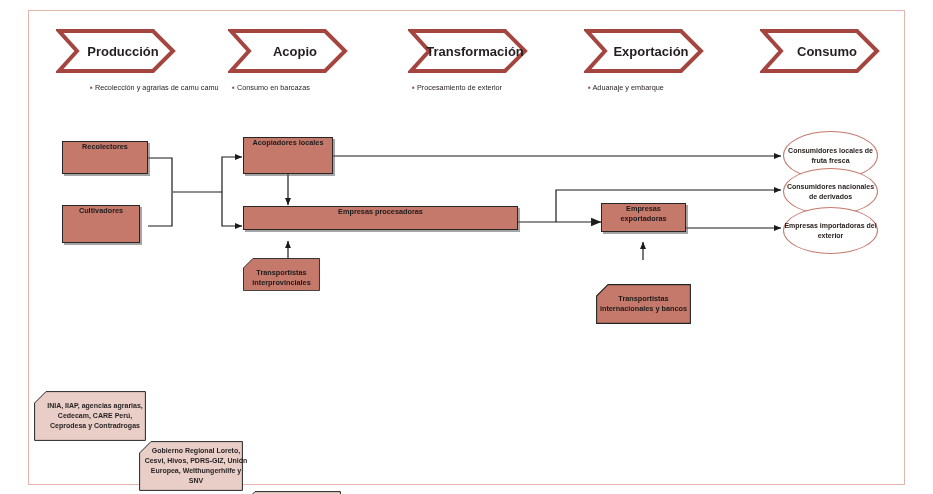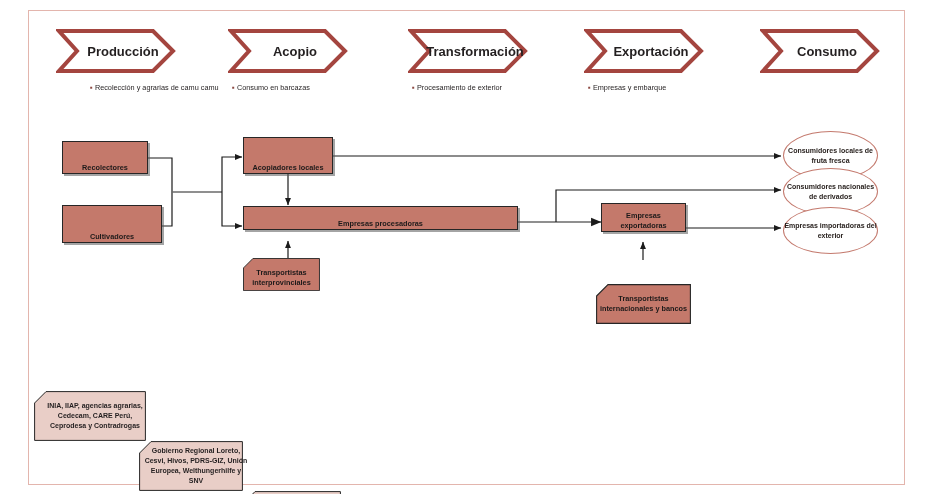--- a/index.html
+++ b/index.html
@@ -18,21 +18,21 @@
   .chev svg{display:block;width:120px;height:46px;}
   .chev-label{position:absolute;left:0;top:0;width:120px;height:46px;
       display:flex;align-items:center;justify-content:center;
       font-size:13px;font-weight:bold;color:#231f20;padding-left:14px;
       box-sizing:border-box;}
   .bullet{font-size:7.3px;line-height:11px;color:#231f20;width:130px;}
   .bullet span.dot{color:#8d4a44;font-size:8px;}
 
   
   .mbox{background:#c4796b;border:1.1px solid #262626;
-        display:flex;align-items:flex-end;justify-content:center;text-align:center;
+        display:flex;align-items:flex-start;justify-content:center;text-align:center;
         font-size:7.3px;line-height:10px;color:#1d1a1a;font-weight:bold;
         box-shadow:2px 2px 0 rgba(90,90,90,.55);}
   .ellipse{background:#ffffff;border:1.6px solid #c47a6e;border-radius:50%;
         display:flex;align-items:center;justify-content:center;text-align:center;
         font-size:7px;line-height:9.5px;color:#2a2320;font-weight:bold;}
 
   
   .cut{position:relative;}
   .cut .cutbg{position:absolute;inset:0;}
   .cut .cuttxt{position:relative;width:100%;height:100%;
@@ -113,35 +113,35 @@
     <span class="dot">▪</span> <span>Procesamiento de exterior</span>
   </div>
 
   <div class="abs chev" style="left:584px;top:28px;">
     <svg viewBox="0 0 120 46" preserveAspectRatio="none">
       <path d="M3,3 L97,3 L117,23 L97,43 L3,43 L21,23 Z" fill="#ffffff" stroke="#a4453f" stroke-width="4"></path>
     </svg>
     <div class="chev-label">Exportación</div>
   </div>
   <div class="abs bullet" style="left:588px;top:82px;">
-    <span class="dot">▪</span> <span>Empresas y embarque</span>
+    <span class="dot">▪</span> <span>Aduanaje y embarque</span>
   </div>
 
   <div class="abs chev" style="left:760px;top:28px;">
     <svg viewBox="0 0 120 46" preserveAspectRatio="none">
       <path d="M3,3 L97,3 L117,23 L97,43 L3,43 L21,23 Z" fill="#ffffff" stroke="#a4453f" stroke-width="4"></path>
     </svg>
     <div class="chev-label">Consumo</div>
   </div>
 
   <div class="abs mbox" style="left:62px;top:141px;width:86px;height:33px;">
     <span>Recolectores</span>
   </div>
 
-  <div class="abs mbox" style="left:62px;top:205px;width:100px;height:38px;">
+  <div class="abs mbox" style="left:62px;top:205px;width:78px;height:38px;">
     <span>Cultivadores</span>
   </div>
 
   <div class="abs mbox" style="left:243px;top:137px;width:90px;height:37px;">
     <span>Acopiadores locales</span>
   </div>
 
   <div class="abs mbox" style="left:243px;top:206px;width:275px;height:24px;">
     <span>Empresas procesadoras</span>
   </div>

